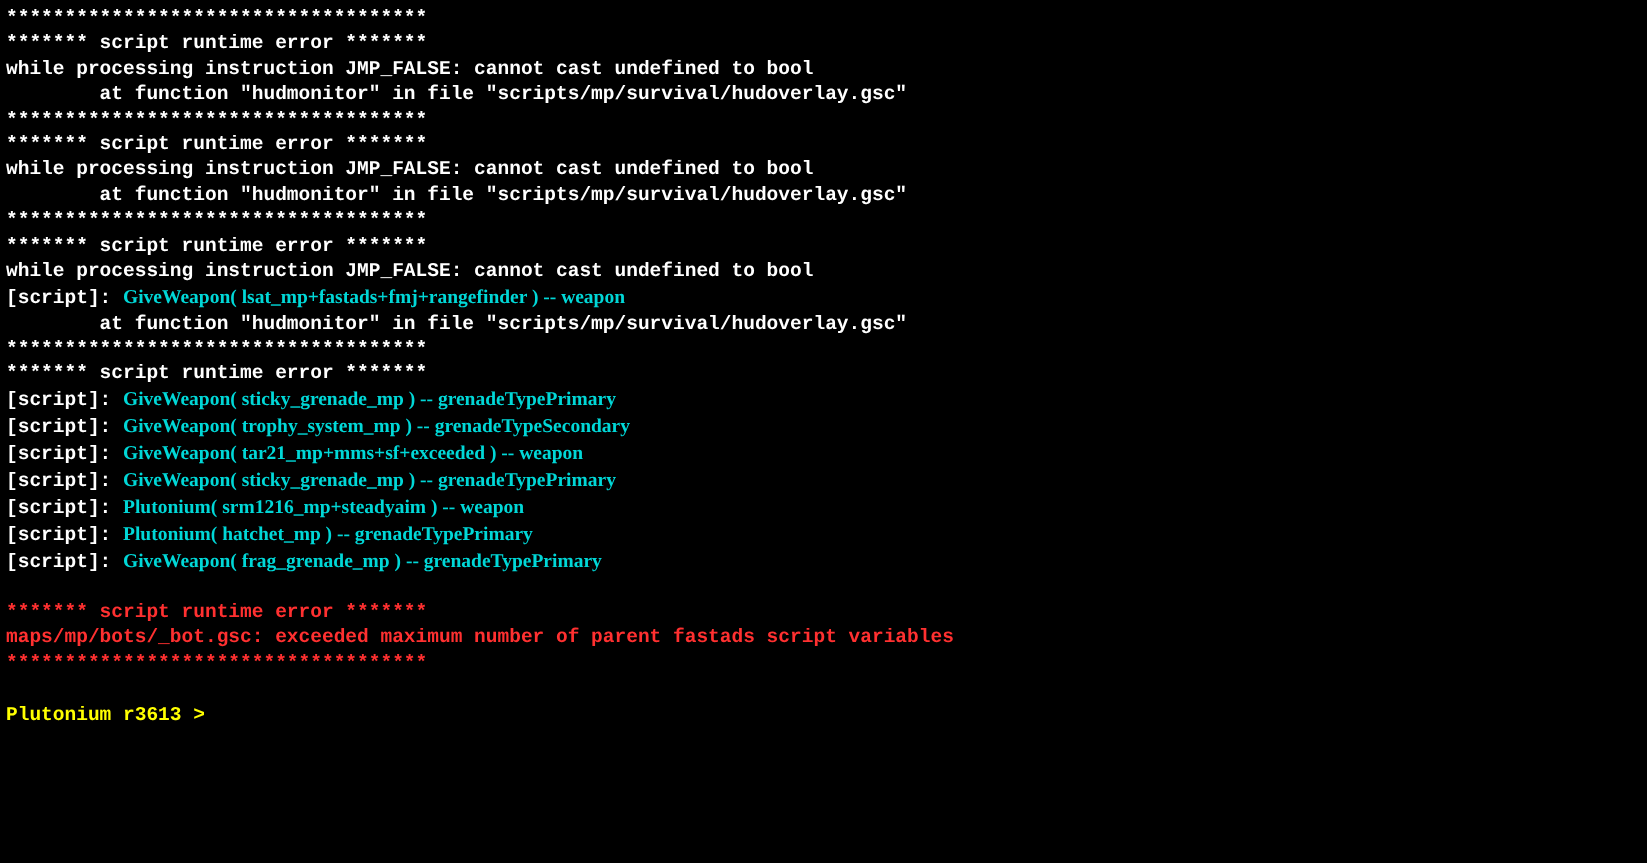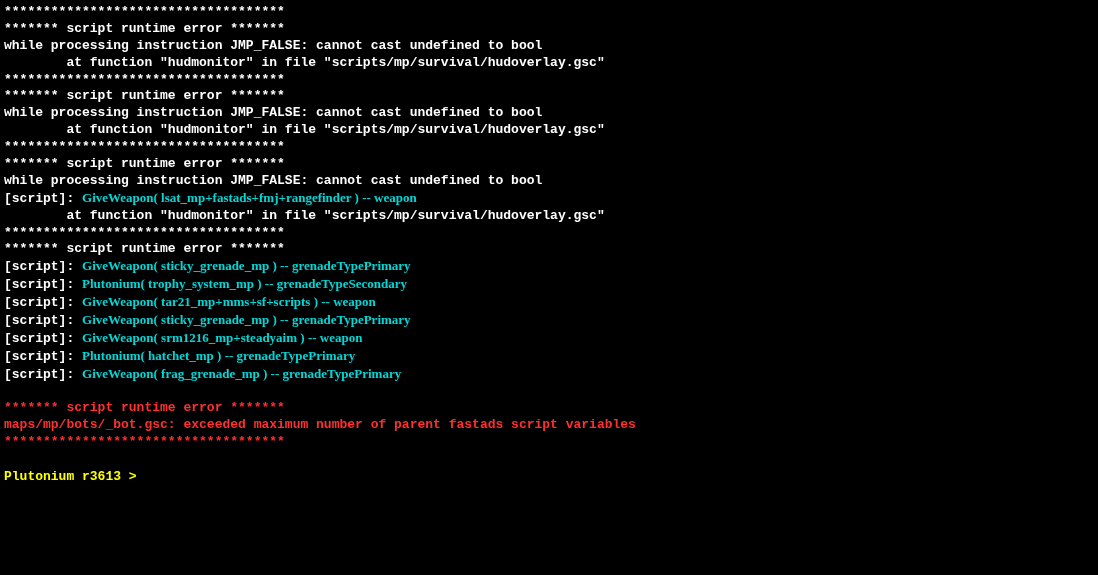--- a/index.html
+++ b/index.html
@@ -53,24 +53,24 @@
     <div class="line"><span class="white">while processing instruction JMP_FALSE: cannot cast undefined to bool</span></div>
     <div class="line"><span class="white">        at function "hudmonitor" in file "scripts/mp/survival/hudoverlay.gsc"</span></div>
     <div class="line"><span class="white">************************************</span></div>
     <div class="line"><span class="white">******* script runtime error *******</span></div>
     <div class="line"><span class="white">while processing instruction JMP_FALSE: cannot cast undefined to bool</span></div>
     <div class="line"><span class="white">[script]: </span><span class="cyan">GiveWeapon( lsat_mp+fastads+fmj+rangefinder ) -- weapon</span></div>
     <div class="line"><span class="white">        at function "hudmonitor" in file "scripts/mp/survival/hudoverlay.gsc"</span></div>
     <div class="line"><span class="white">************************************</span></div>
     <div class="line"><span class="white">******* script runtime error *******</span></div>
     <div class="line"><span class="white">[script]: </span><span class="cyan">GiveWeapon( sticky_grenade_mp ) -- grenadeTypePrimary</span></div>
-    <div class="line"><span class="white">[script]: </span><span class="cyan">Plutonium( trophy_system_mp ) -- grenadeTypeSecondary</span></div>
-    <div class="line"><span class="white">[script]: </span><span class="cyan">GiveWeapon( tar21_mp+mms+sf+scripts ) -- weapon</span></div>
+    <div class="line"><span class="white">[script]: </span><span class="cyan">GiveWeapon( trophy_system_mp ) -- grenadeTypeSecondary</span></div>
+    <div class="line"><span class="white">[script]: </span><span class="cyan">GiveWeapon( tar21_mp+mms+sf+exceeded ) -- weapon</span></div>
     <div class="line"><span class="white">[script]: </span><span class="cyan">GiveWeapon( sticky_grenade_mp ) -- grenadeTypePrimary</span></div>
-    <div class="line"><span class="white">[script]: </span><span class="cyan">GiveWeapon( srm1216_mp+steadyaim ) -- weapon</span></div>
+    <div class="line"><span class="white">[script]: </span><span class="cyan">Plutonium( srm1216_mp+steadyaim ) -- weapon</span></div>
     <div class="line"><span class="white">[script]: </span><span class="cyan">Plutonium( hatchet_mp ) -- grenadeTypePrimary</span></div>
     <div class="line"><span class="white">[script]: </span><span class="cyan">GiveWeapon( frag_grenade_mp ) -- grenadeTypePrimary</span></div>
     <div class="line"><span class="white"> </span></div>
     <div class="line"><span class="red">******* script runtime error *******</span></div>
     <div class="line"><span class="red">maps/mp/bots/_bot.gsc: exceeded maximum number of parent fastads script variables</span></div>
     <div class="line"><span class="red">************************************</span></div>
     <div class="line"><span class="white"> </span></div>
   </div>
 <div class="line prompt-line"><span class="yellow">Plutonium r3613 &gt;</span><span class="white"> </span></div>
 

